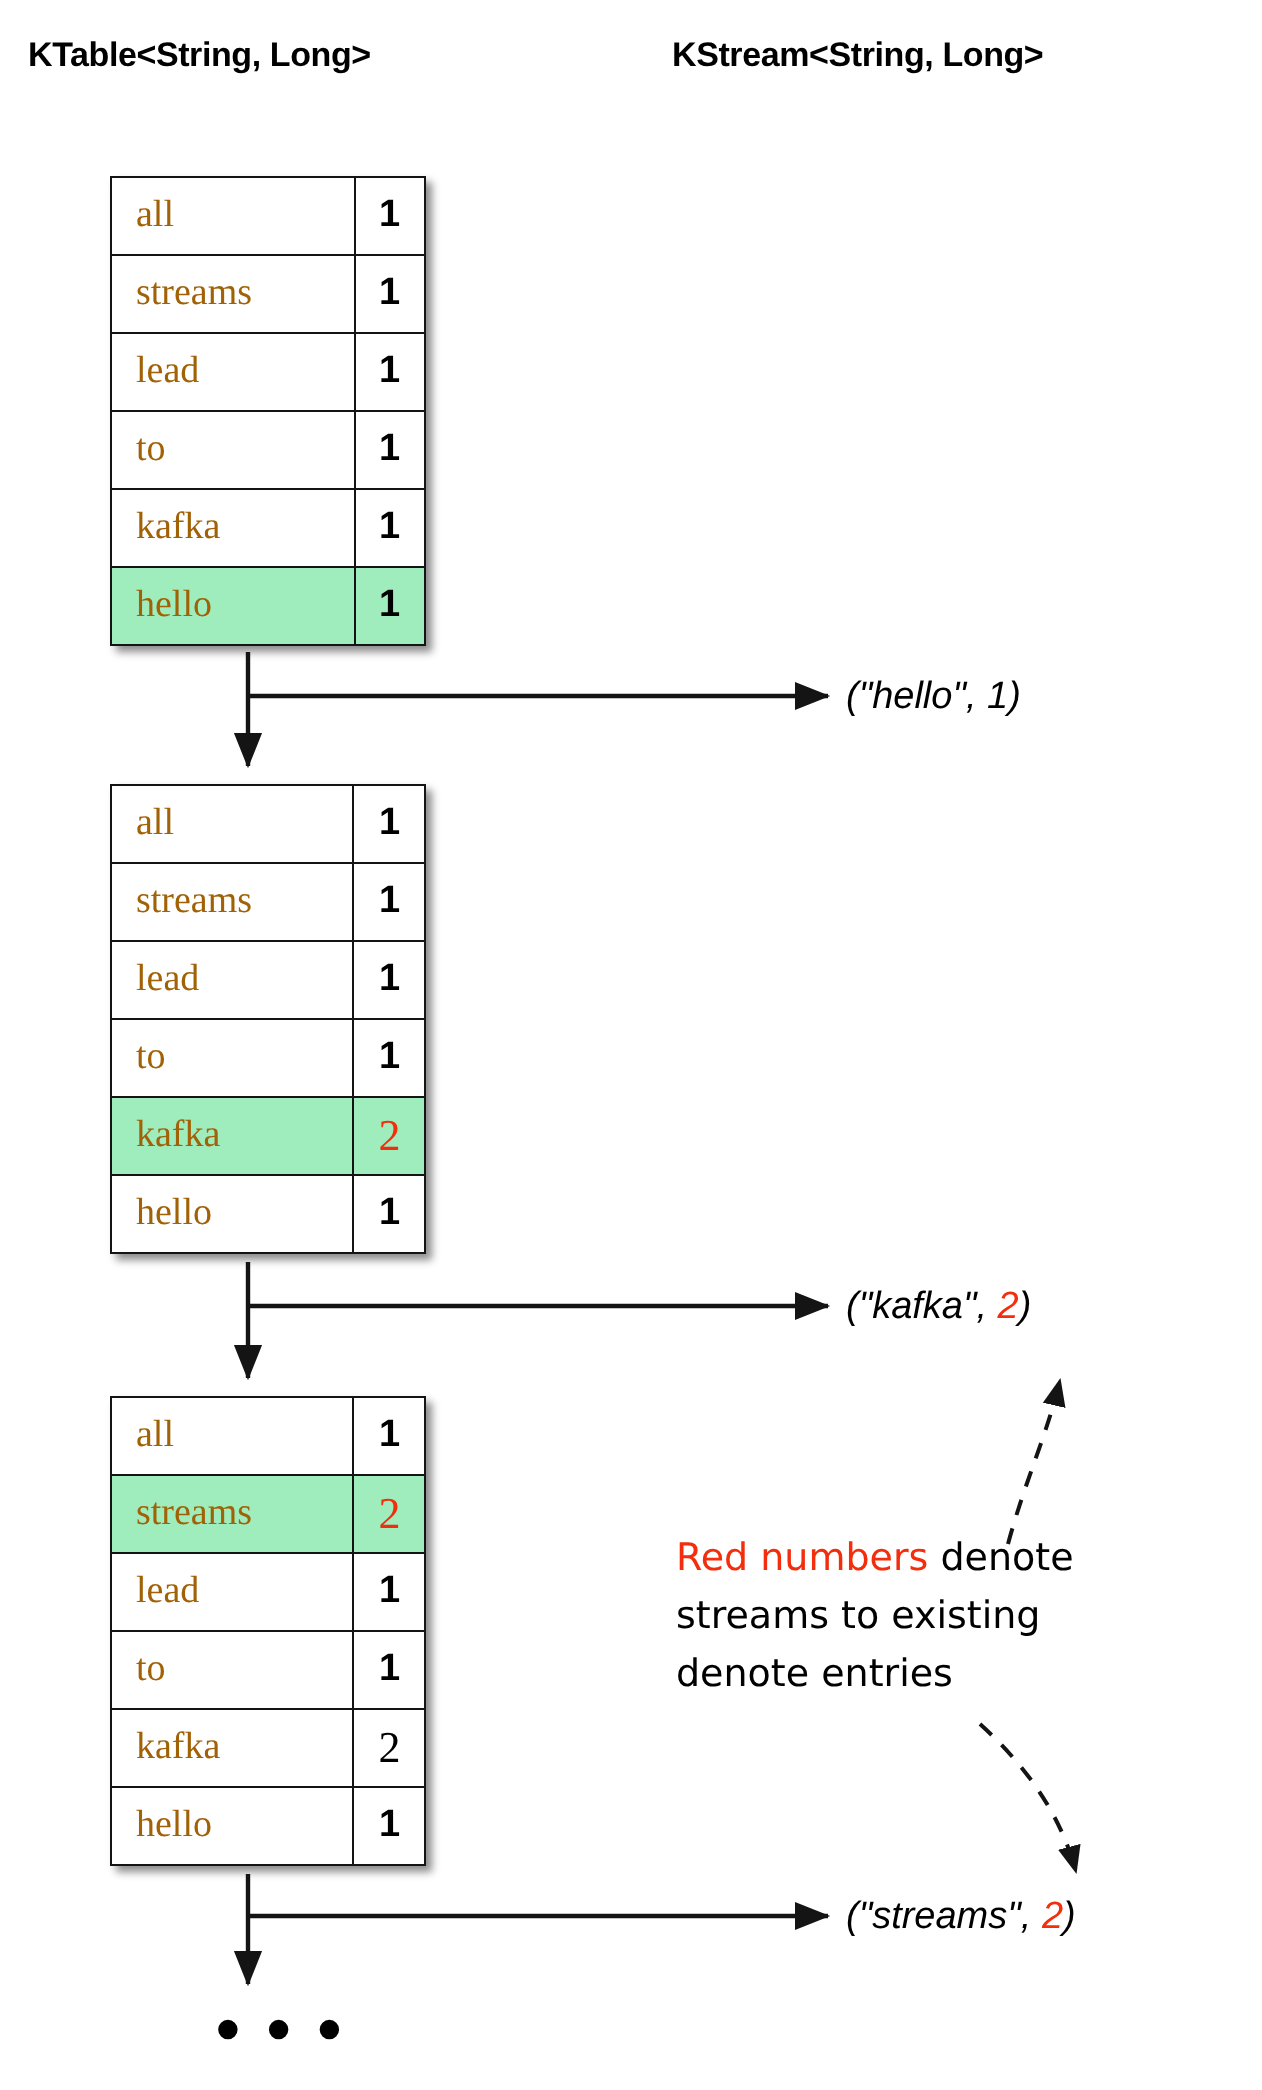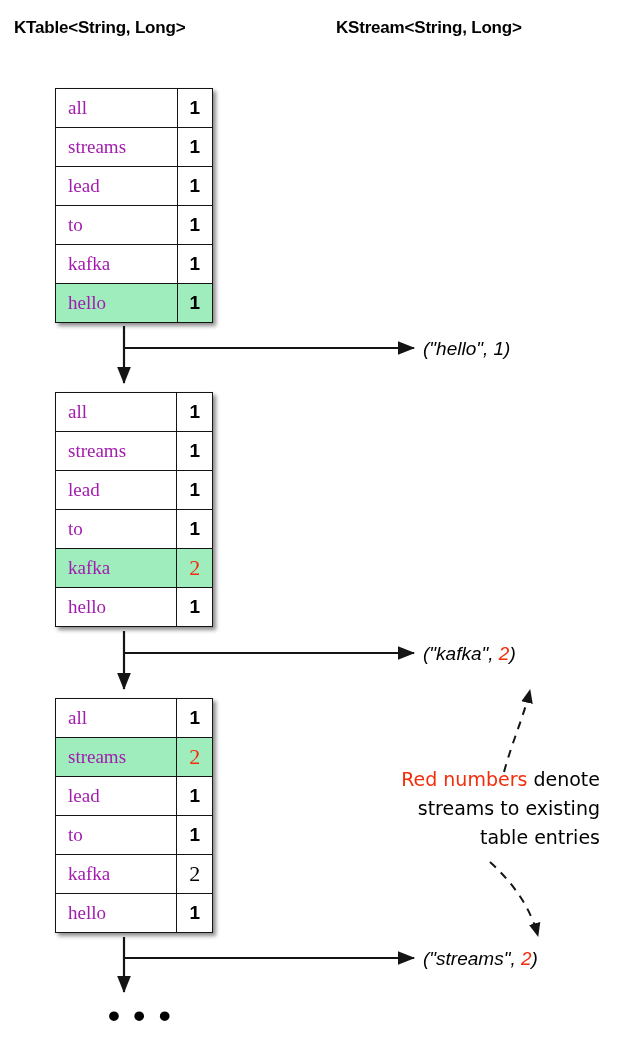--- a/index.html
+++ b/index.html
@@ -39,21 +39,21 @@
     border: 1.5px solid #141414;
     height: 38px;
     padding: 0;
     vertical-align: middle;
     background: #ffffff;
   }
   .ktable td.key {
     width: 118px;
     font-family: "Liberation Serif", serif;
     font-size: 19px;
-    color: #a21caf;
+    color: #a16207;
     padding-left: 12px;
     text-align: left;
   }
   .ktable td.val {
     width: 39px;
     font-family: "Liberation Sans", sans-serif;
     font-size: 19px;
     font-weight: bold;
     color: #000000;
     text-align: center;
@@ -77,24 +77,24 @@
     white-space: nowrap;
   }
   .stream-label .red { color: #f22e0c; }
 
   #lbl1 { left: 423px; top: 338px; }
   #lbl2 { left: 423px; top: 643px; }
   #lbl3 { left: 423px; top: 948px; }
 
   .note {
     position: absolute;
-    left: 350px;
+    left: 338px;
     top: 765px;
     width: 250px;
-    text-align: right;
+    text-align: left;
     font-family: "DejaVu Sans", sans-serif;
     font-size: 19px;
     line-height: 29px;
     color: #000000;
   }
   .note .red { color: #f22e0c; }
 
   .ellipsis {
     position: absolute;
     left: 108px;
@@ -247,18 +247,18 @@
     <span>("kafka", </span><span class="red">2</span><span>)</span>
   </div>
 
   <div class="stream-label" id="lbl3">
     <span>("streams", </span><span class="red">2</span><span>)</span>
   </div>
 
   <div class="note">
     <span class="red">Red numbers</span><span> denote</span><br>
     <span>streams to existing</span><br>
-    <span>table entries</span>
+    <span>denote entries</span>
   </div>
 
   <div class="ellipsis">• • •</div>
 
 </div>
 
 </body></html>

